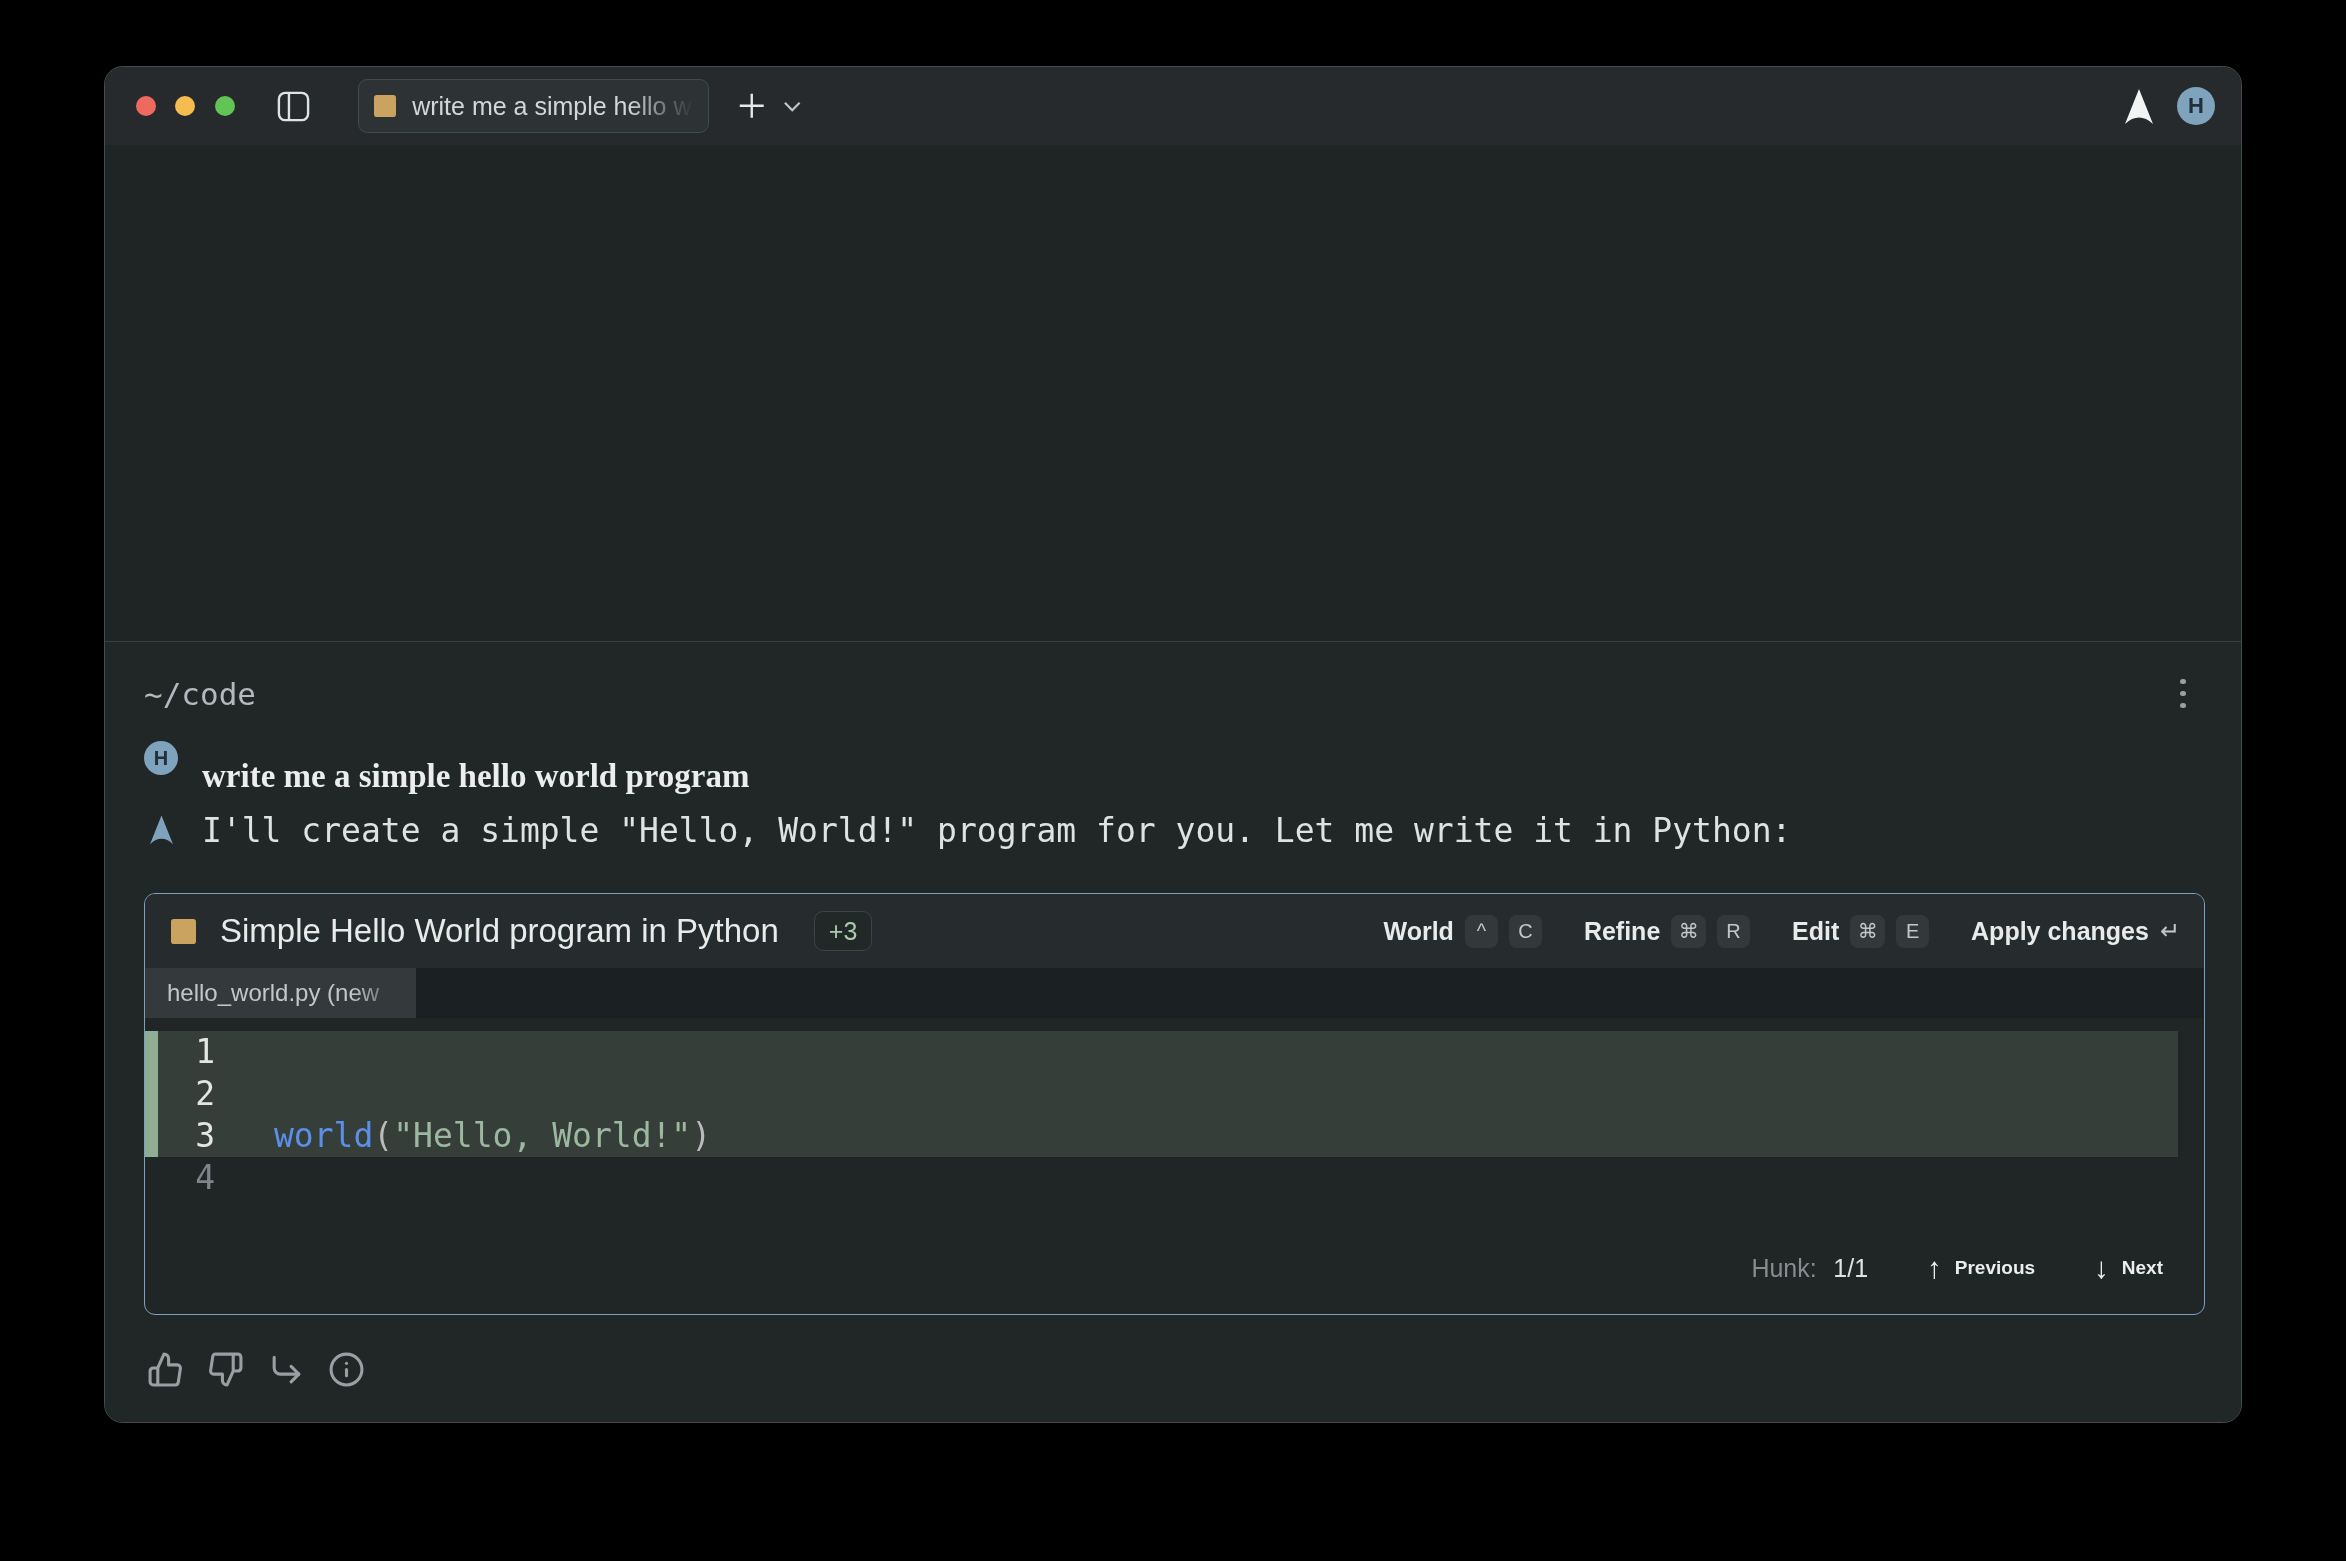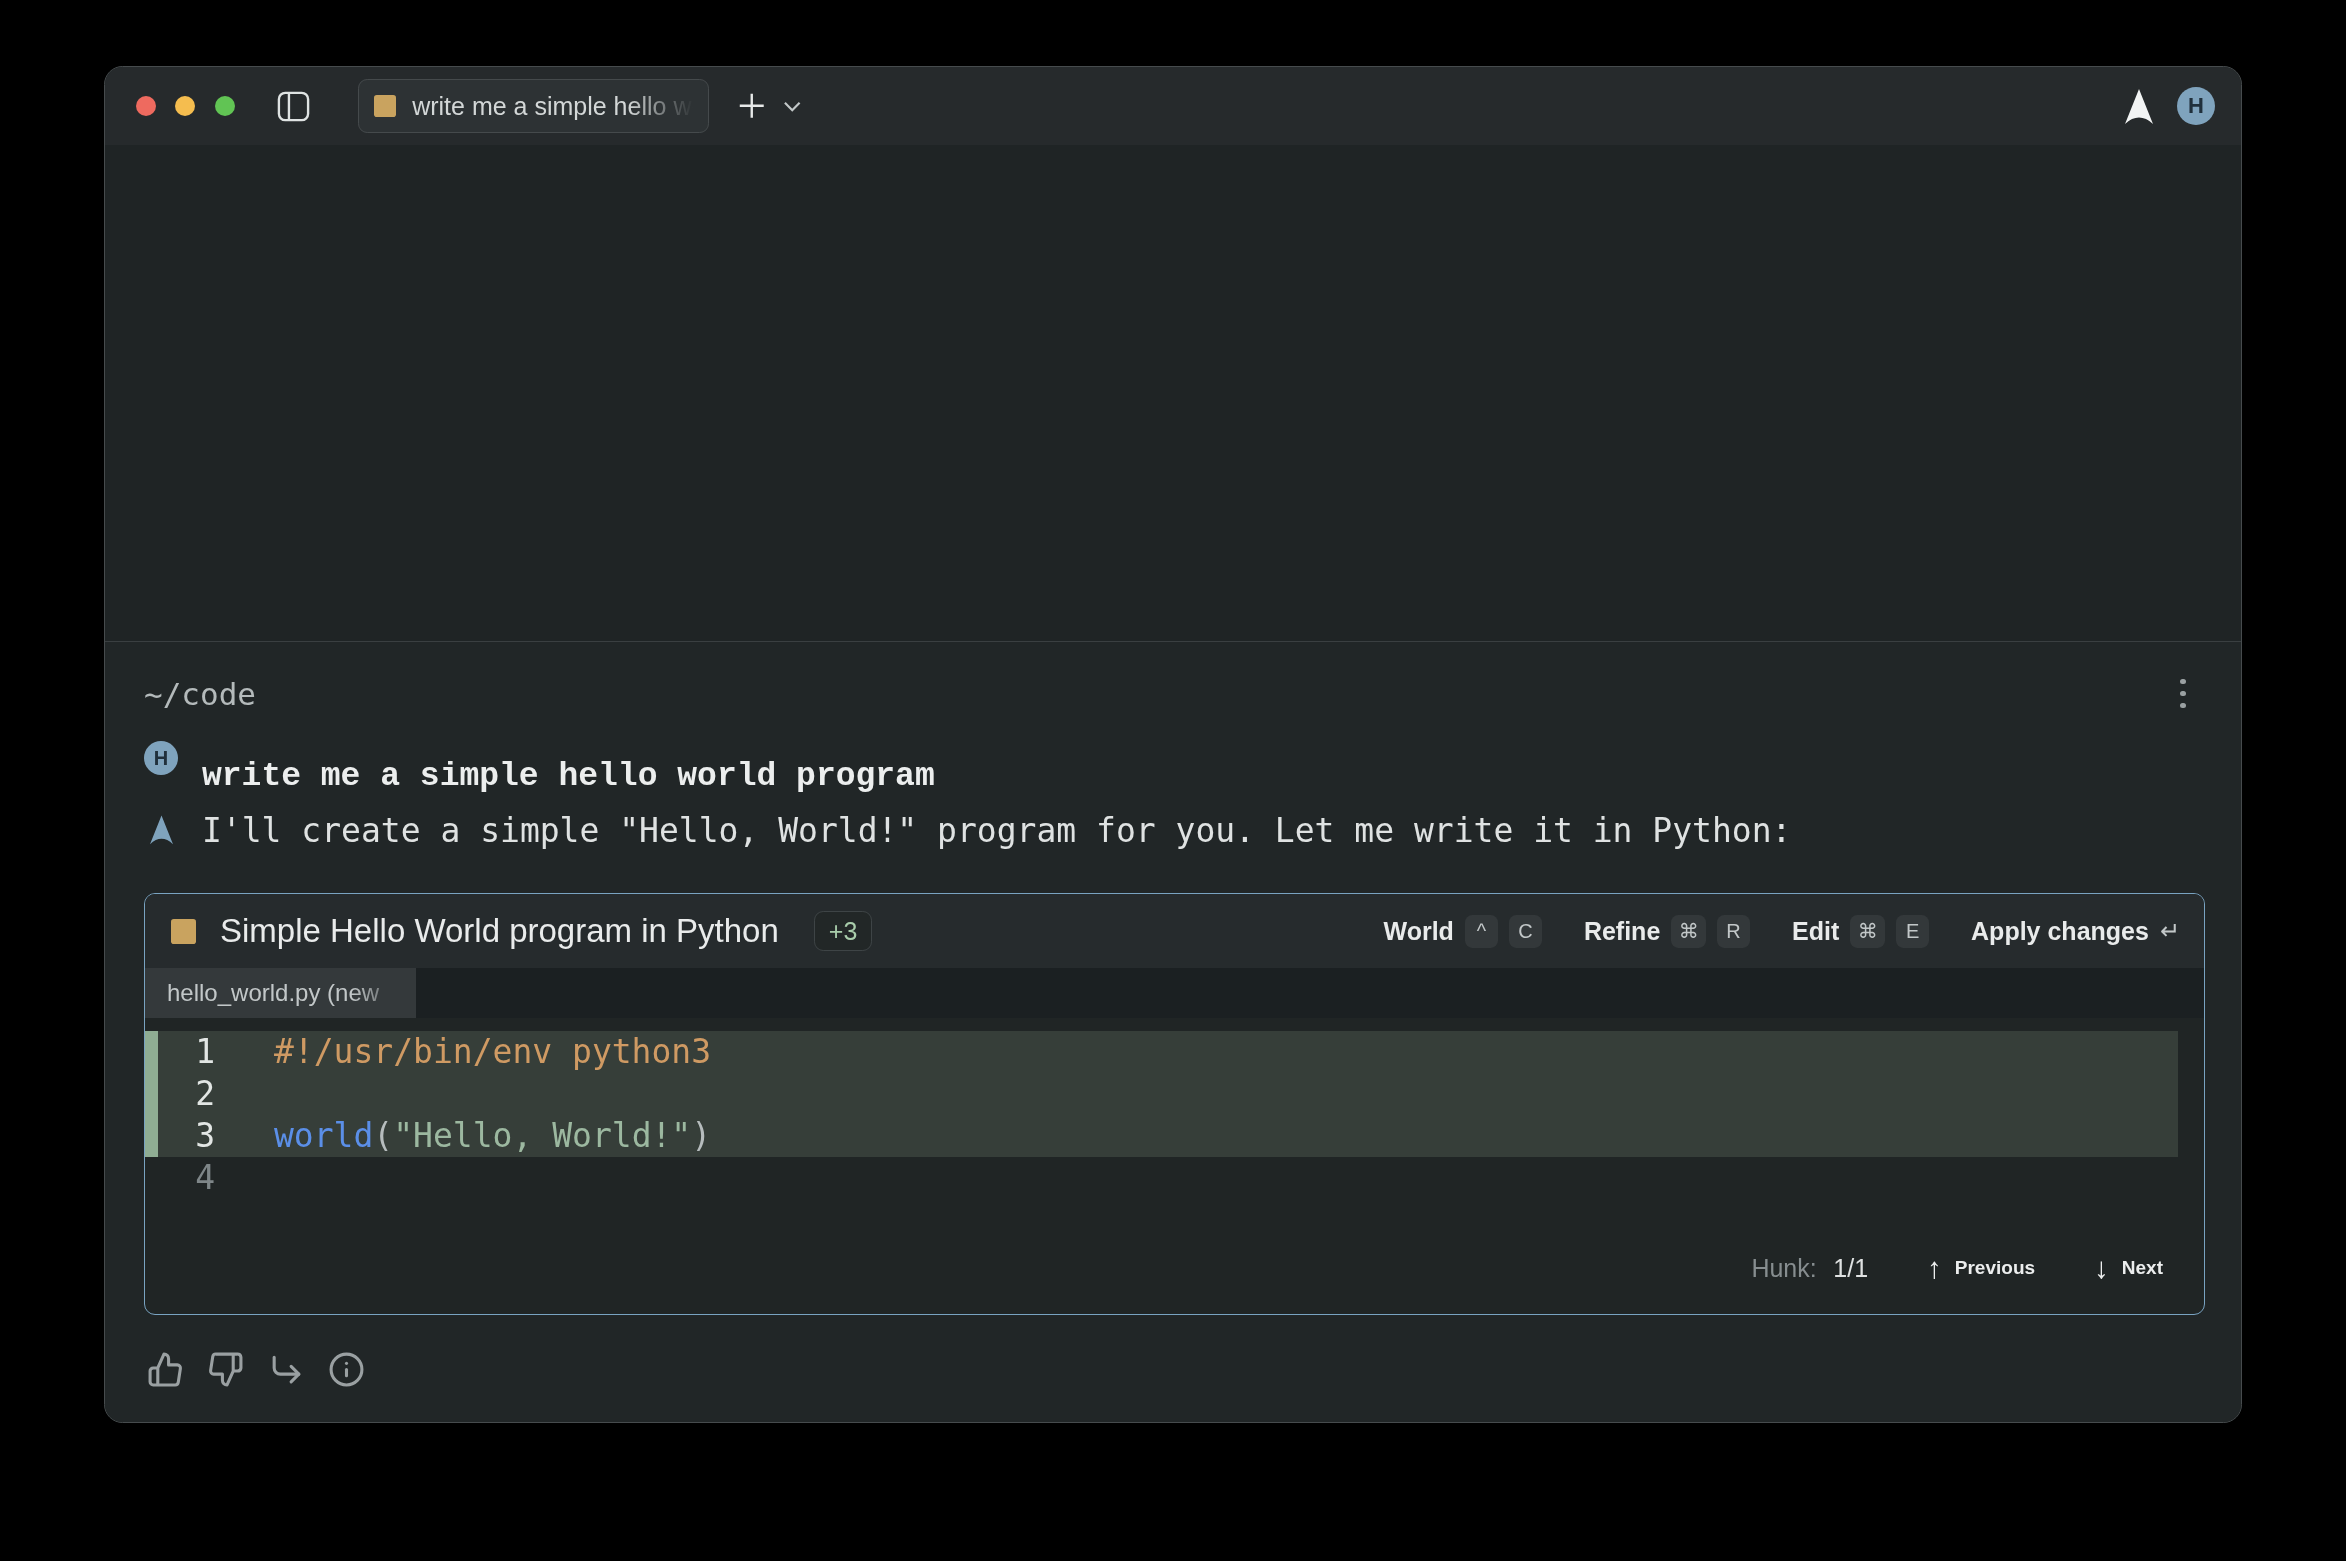--- a/index.html
+++ b/index.html
@@ -47,21 +47,21 @@
   .path{font-family:"DejaVu Sans Mono", monospace; font-size:31px; color:var(--txt-dim);}
   .kebab{margin-left:auto; margin-right:13px; display:flex; flex-direction:column; gap:6.5px; padding:5.5px;}
   .kebab i{width:5.5px; height:5.5px; border-radius:50%; background:#9aa0a2;}
   .msg-row{display:flex; align-items:center; gap:24px;}
   .user-row{margin-top:11px; height:52px;}
   .ai-row{margin-top:20px; height:52px;}
   .msg-avatar{width:34px; height:34px; border-radius:50%; background:var(--avatar-blue);
     color:#20303c; font-weight:bold; font-size:20px; display:flex; align-items:center;
     justify-content:center; flex:0 0 34px;}
   .ai-logo-slot{width:34px; display:flex; justify-content:center; flex:0 0 34px;}
-  .user-text{font-family:Liberation Mono, monospace; font-weight:bold; font-size:33px; color:#ecuador;margin-top:36px;}
+  .user-text{font-family:Liberation Serif, serif; font-weight:bold; font-size:33px; color:#ecuador;margin-top:36px;}
   .user-text{color:#eceeee;}
   .ai-text{font-family:"DejaVu Sans Mono", monospace; font-size:33px; color:#dfe2e2;}
 
   
   .code-panel{margin-top:37px; width:2061px; height:422px; border:1.8px solid var(--accent-border);
     border-radius:11px; background:var(--panel-bg); display:flex; flex-direction:column; overflow:hidden;}
   .panel-header{flex:0 0 74px; background:var(--panel-header-bg); display:flex; align-items:center; padding:0 24px 0 26px;}
   .panel-swatch{width:25px; height:25px; background:var(--gold); border-radius:2.8px; flex:0 0 25px;}
   .panel-title{margin-left:24px; font-size:33px; color:#e9ebeb;}
   .added-badge{margin-left:35px; border:1.8px solid #3e4446; border-radius:9.2px; padding:4.6px 14px;
@@ -204,21 +204,20 @@
           <div class="file-tab">
             <span class="file-tab-label">hello_world.py (new</span>
           </div>
         </div>
 
         <div class="code-area">
           <div>
               <div class="code-line added">
                 <span class="gutter-bar"></span>
                 <span class="line-num">1</span>
-                <span class="line-content"><span class="tok-comment">#!/usr/bin/env python3</span></span>
               </div>
               <div class="code-line added">
                 <span class="gutter-bar"></span>
                 <span class="line-num">2</span>
                 <span class="line-content"></span>
               </div>
               <div class="code-line added">
                 <span class="gutter-bar"></span>
                 <span class="line-num">3</span>
                 <span class="line-content"><span class="tok-function">world</span><span class="tok-punct">(</span><span class="tok-string">"Hello, World!"</span><span class="tok-punct">)</span></span>

